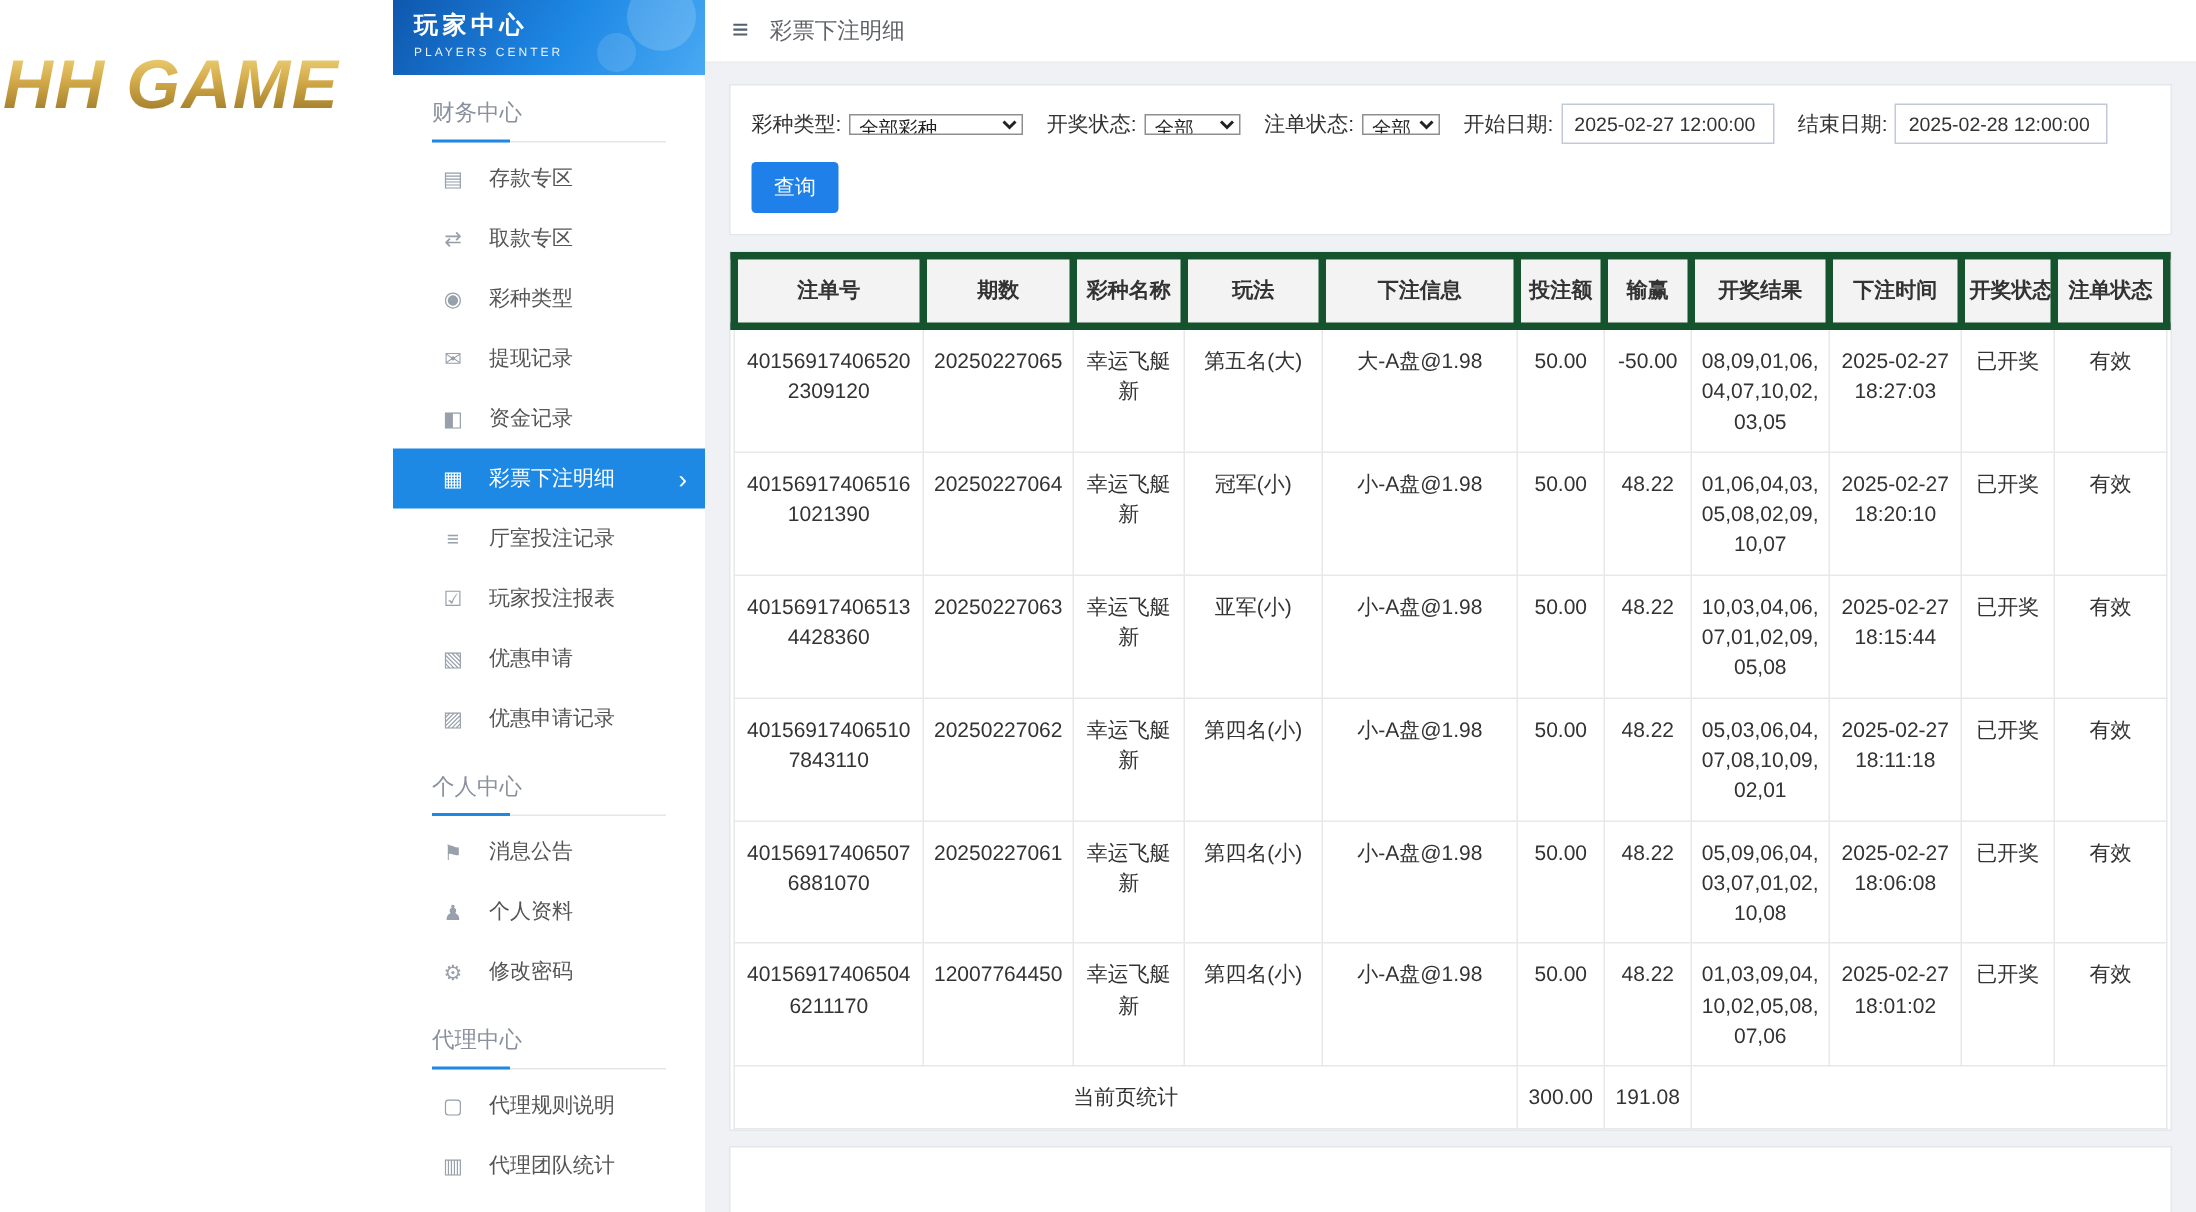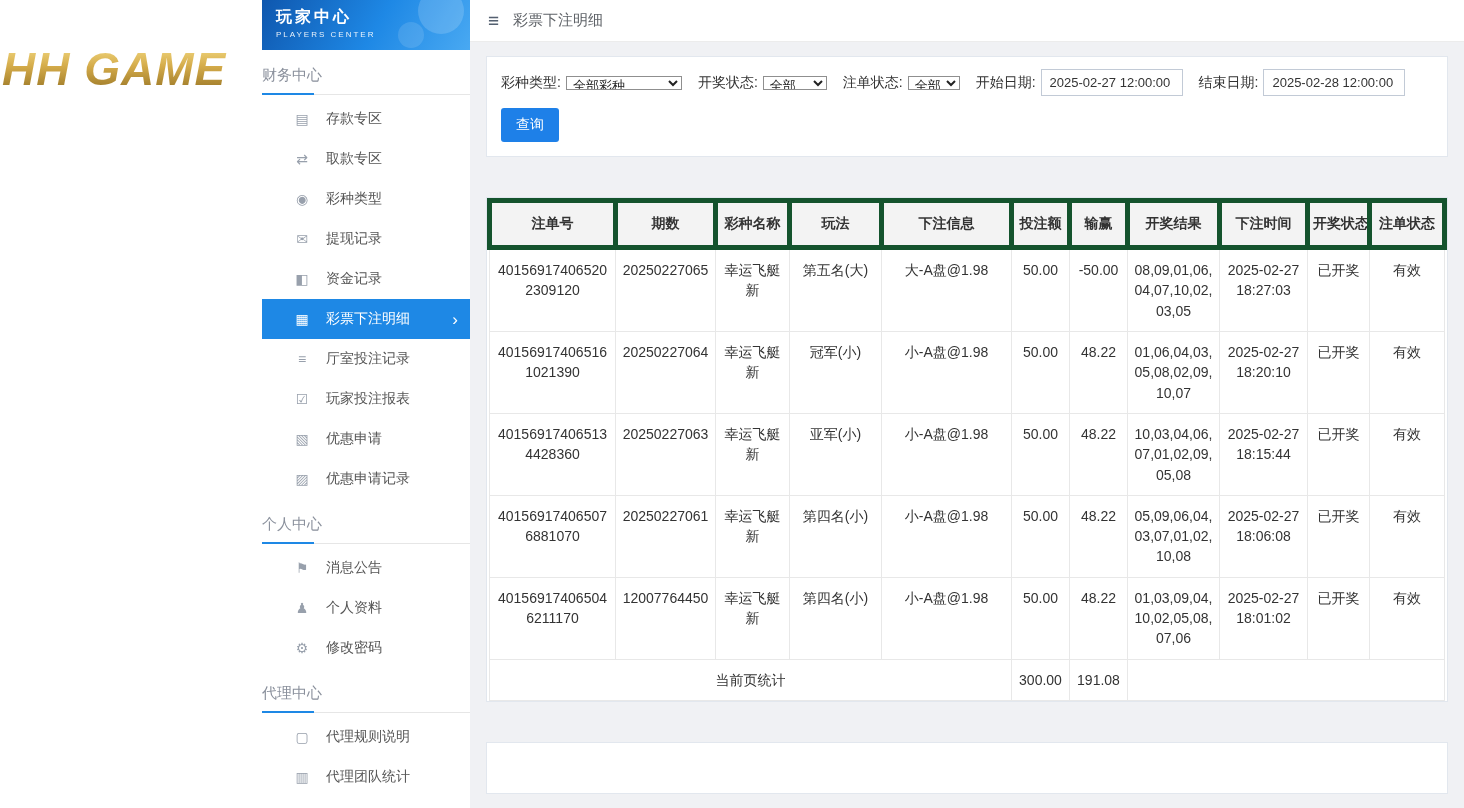--- a/index.html
+++ b/index.html
@@ -1,54 +1,54 @@
 <!DOCTYPE html>
 <html><head>
 <meta charset="utf-8">
 <style>
   * { margin:0; padding:0; box-sizing:border-box; }
   html,body { width:1464px; height:808px; overflow:hidden; }
   body { display:flex; font-family:"Liberation Sans","DejaVu Sans",sans-serif; background:#fff; }
 
   
   .logo-pane { width:262px; height:100%; background:#fff; overflow:hidden; flex-shrink:0; }
-  .logo { margin-top:42px; padding-left:2px; white-space:nowrap; overflow:hidden;
+  .logo { margin-top:29px; padding-left:2px; white-space:nowrap; overflow:hidden;
           font-style:italic; font-weight:bold; font-size:46px; letter-spacing:1px; color:#c9a23f; }
   @supports (-webkit-background-clip: text) {
     .logo { background:linear-gradient(180deg,#f7e08a 0%, #d4ab4a 45%, #8f6d20 100%);
             -webkit-background-clip:text; background-clip:text; color:transparent; }
   }
 
   
   .sidebar { width:208px; height:100%; background:#fff; flex-shrink:0; display:flex; flex-direction:column; }
   .sidebar-header { height:50px; background:linear-gradient(120deg,#0f57ae 0%, #1e88e5 55%, #49a9f2 100%);
                     color:#fff; padding:7px 14px; position:relative; overflow:hidden; flex-shrink:0; }
   .sidebar-header .t { font-size:16px; font-weight:bold; letter-spacing:3px; }
   .sidebar-header .s { font-size:8px; letter-spacing:2px; margin-top:2px; opacity:.9; }
   .deco-circle { position:absolute; border-radius:50%; background:rgba(255,255,255,.16); }
   .c1 { width:46px; height:46px; right:6px; top:-12px; }
   .c2 { width:26px; height:26px; right:46px; top:22px; background:rgba(255,255,255,.12); }
   .sidebar-body { flex:1; overflow:hidden; }
-  .section-title { margin:16px 0 4px; padding-bottom:9px; font-size:15px; color:#8a909c;
+  .section-title { margin:16px 26px 4px; padding-bottom:9px; font-size:15px; color:#8a909c;
                    border-bottom:1px solid #e6e6e6; position:relative; }
   .section-title::after { content:""; position:absolute; left:0; bottom:-1px; width:52px; height:2px; background:#1e88e5; }
   .menu-item { height:40px; display:flex; align-items:center; gap:16px; padding:0 12px 0 32px;
                font-size:14px; color:#555; cursor:pointer; }
   .menu-item .mi { width:16px; text-align:center; color:#98a0ac; font-size:14px; flex-shrink:0; }
   .menu-item.active { background:#1e88e5; color:#fff; }
   .menu-item.active .mi { color:#fff; }
   .menu-item .chev { margin-left:auto; font-size:17px; line-height:1; }
 
   
   .main { flex:1; height:100%; background:#f0f1f4; display:flex; flex-direction:column; overflow:hidden; }
   .topbar { height:42px; background:#fff; display:flex; align-items:center; gap:14px; padding:0 18px;
             color:#5f6368; flex-shrink:0; border-bottom:1px solid #ececec; }
   .topbar .burger { font-size:19px; color:#546070; cursor:pointer; }
   .topbar .title { font-size:15px; }
-  .content { flex:1; padding:14px 16px 0; display:flex; flex-direction:column; overflow:hidden;justify-content:space-between; }
+  .content { flex:1; padding:14px 16px 0; display:flex; flex-direction:column; gap:10px; overflow:hidden; }
   .card { background:#fff; border:1px solid #e2e7ee; }
 
   
   .filter-card { padding:12px 14px 14px; flex-shrink:0; }
   .filter-row { display:flex; align-items:center; font-size:14px; color:#333; }
   .fgroup { display:flex; align-items:center; margin-right:16px; }
   .f-label { margin-right:5px; white-space:nowrap; }
   select.f-select { height:14px; border:1px solid #8f8f8f; background:#fff; font-size:13px; color:#222;
                     padding:0 2px; font-family:inherit; }
   .w1 { width:116px; } .w2 { width:64px; } .w3 { width:52px; }
@@ -260,20 +260,33 @@
             <td>亚军(小)</td>
             <td>小-A盘@1.98</td>
             <td>50.00</td>
             <td>48.22</td>
             <td class="brk">10,03,04,06,07,01,02,09,05,08</td>
             <td>2025-02-27 18:15:44</td>
             <td>已开奖</td>
             <td>有效</td>
           </tr>
           <tr>
+            <td class="brk">401569174065107843110</td>
+            <td>20250227062</td>
+            <td>幸运飞艇新</td>
+            <td>第四名(小)</td>
+            <td>小-A盘@1.98</td>
+            <td>50.00</td>
+            <td>48.22</td>
+            <td class="brk">05,03,06,04,07,08,10,09,02,01</td>
+            <td>2025-02-27 18:11:18</td>
+            <td>已开奖</td>
+            <td>有效</td>
+          </tr>
+          <tr>
             <td class="brk">401569174065076881070</td>
             <td>20250227061</td>
             <td>幸运飞艇新</td>
             <td>第四名(小)</td>
             <td>小-A盘@1.98</td>
             <td>50.00</td>
             <td>48.22</td>
             <td class="brk">05,09,06,04,03,07,01,02,10,08</td>
             <td>2025-02-27 18:06:08</td>
             <td>已开奖</td>

